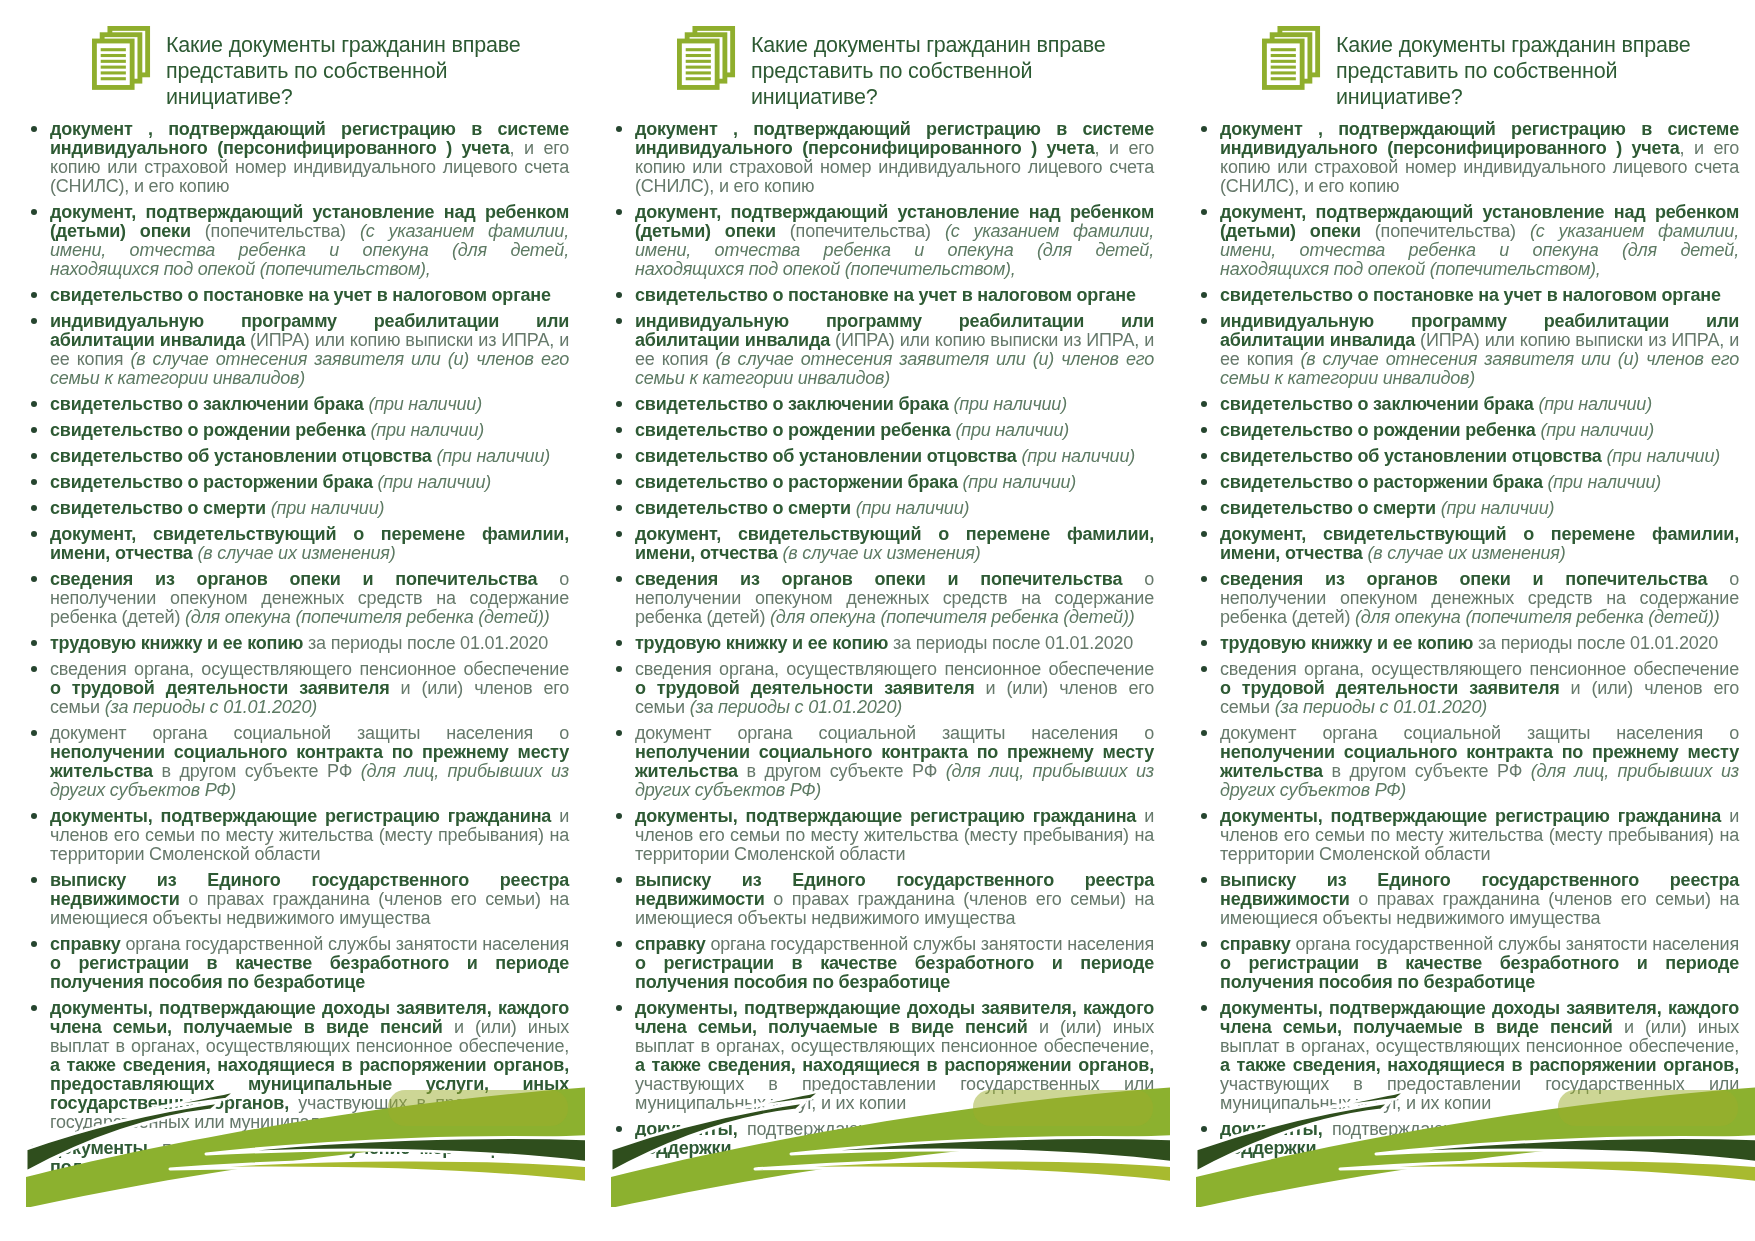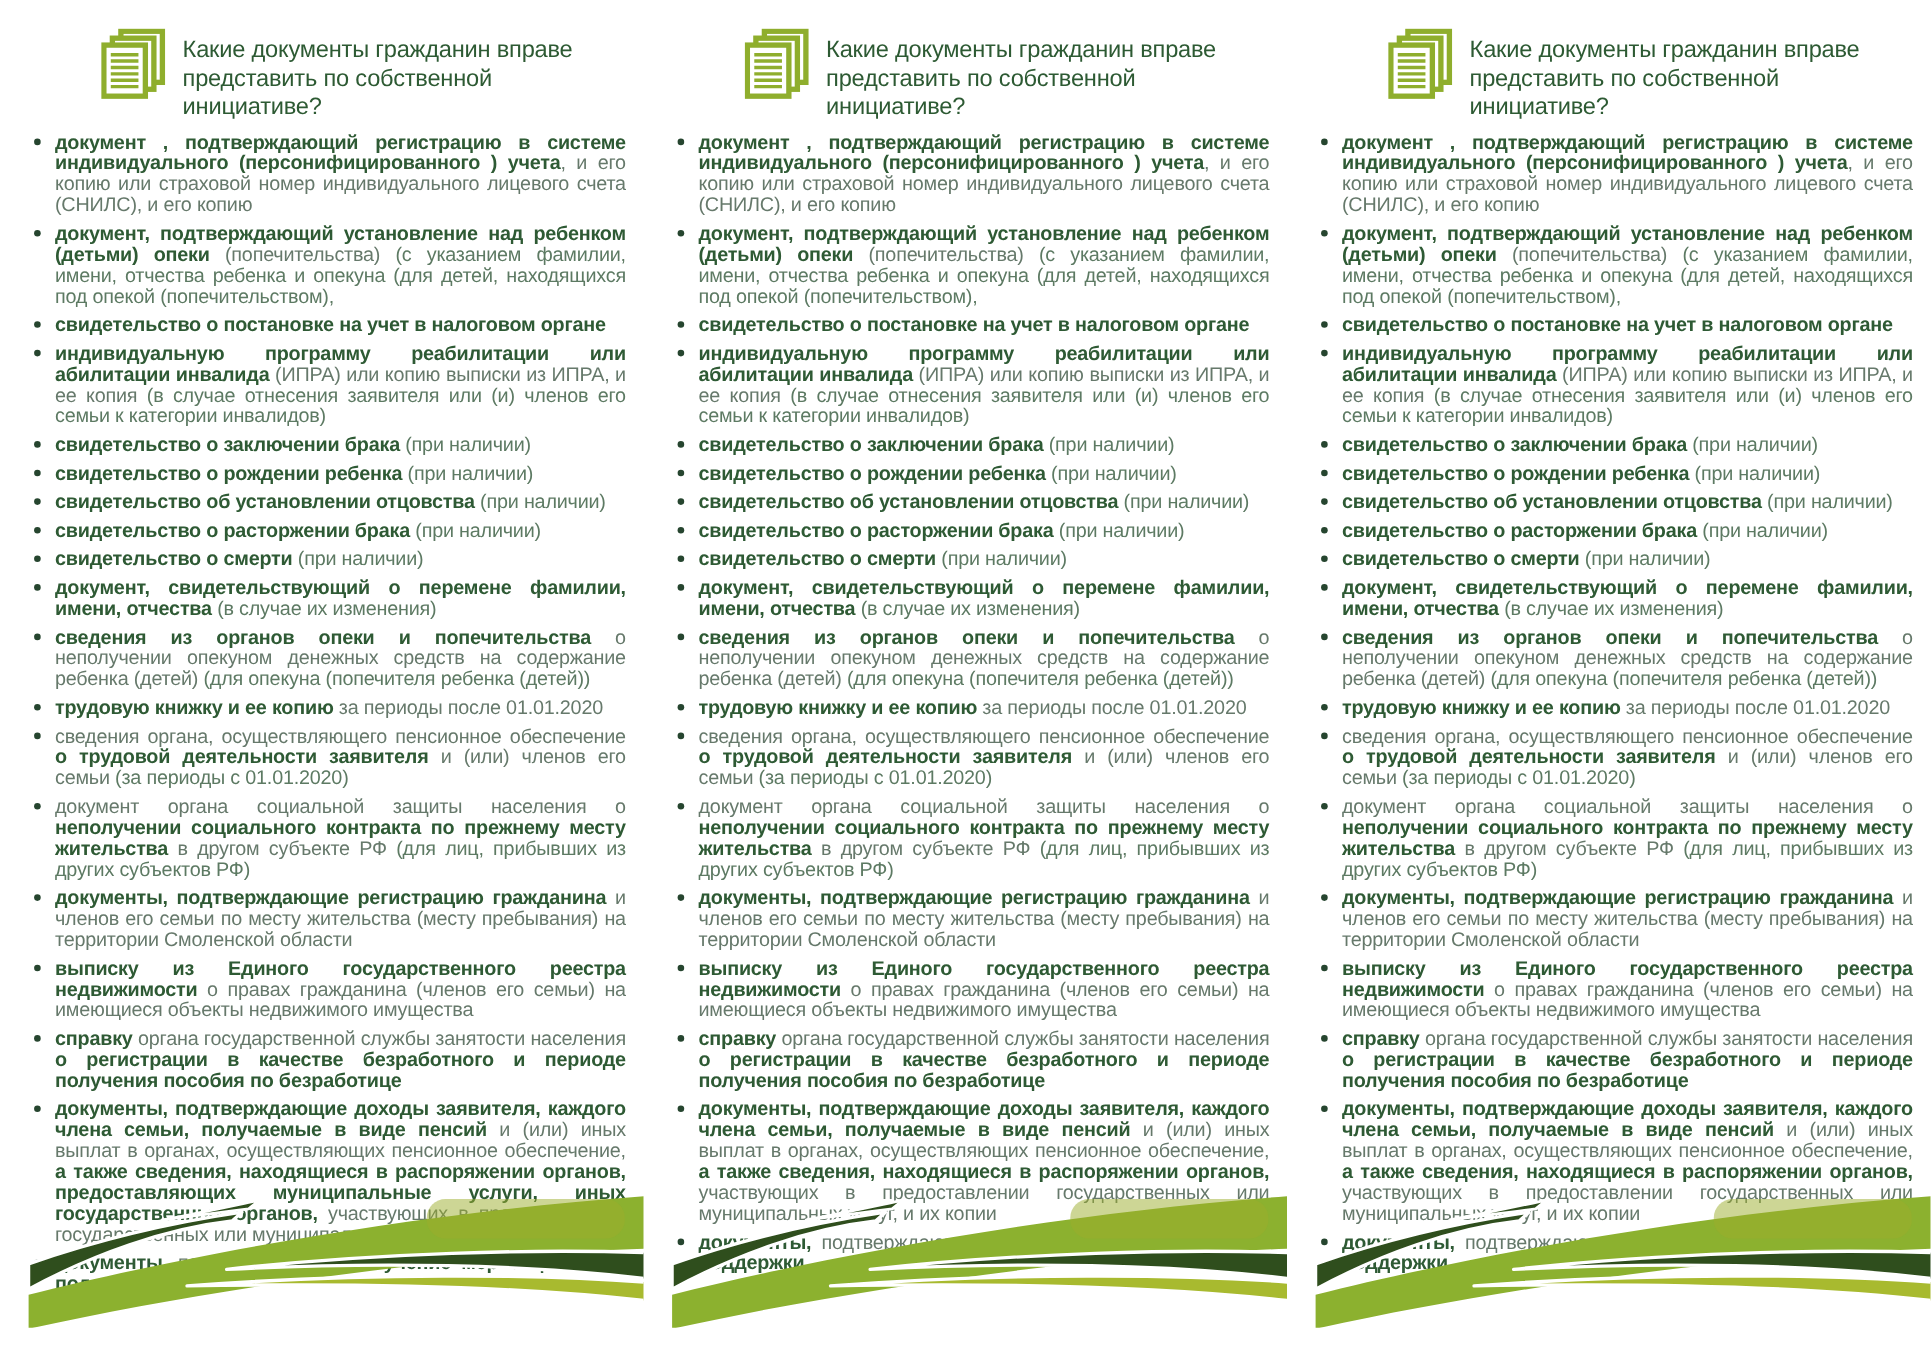--- a/index.html
+++ b/index.html
@@ -69,20 +69,21 @@
   }
   .doc-list .b {
     font-weight: bold;
     color: var(--c-bold, #2e5a34);
   }
   .doc-list .r {
     font-weight: normal;
     color: var(--c-body, #66796b);
   }
   .doc-list .i {
+    font-style: italic;
     color: var(--c-italic, #5d7a63);
   }
   .wave {
     position: absolute;
     left: 0;
     bottom: 34px;
     width: 585px;
     height: 130px;
   }
   .wave svg {

